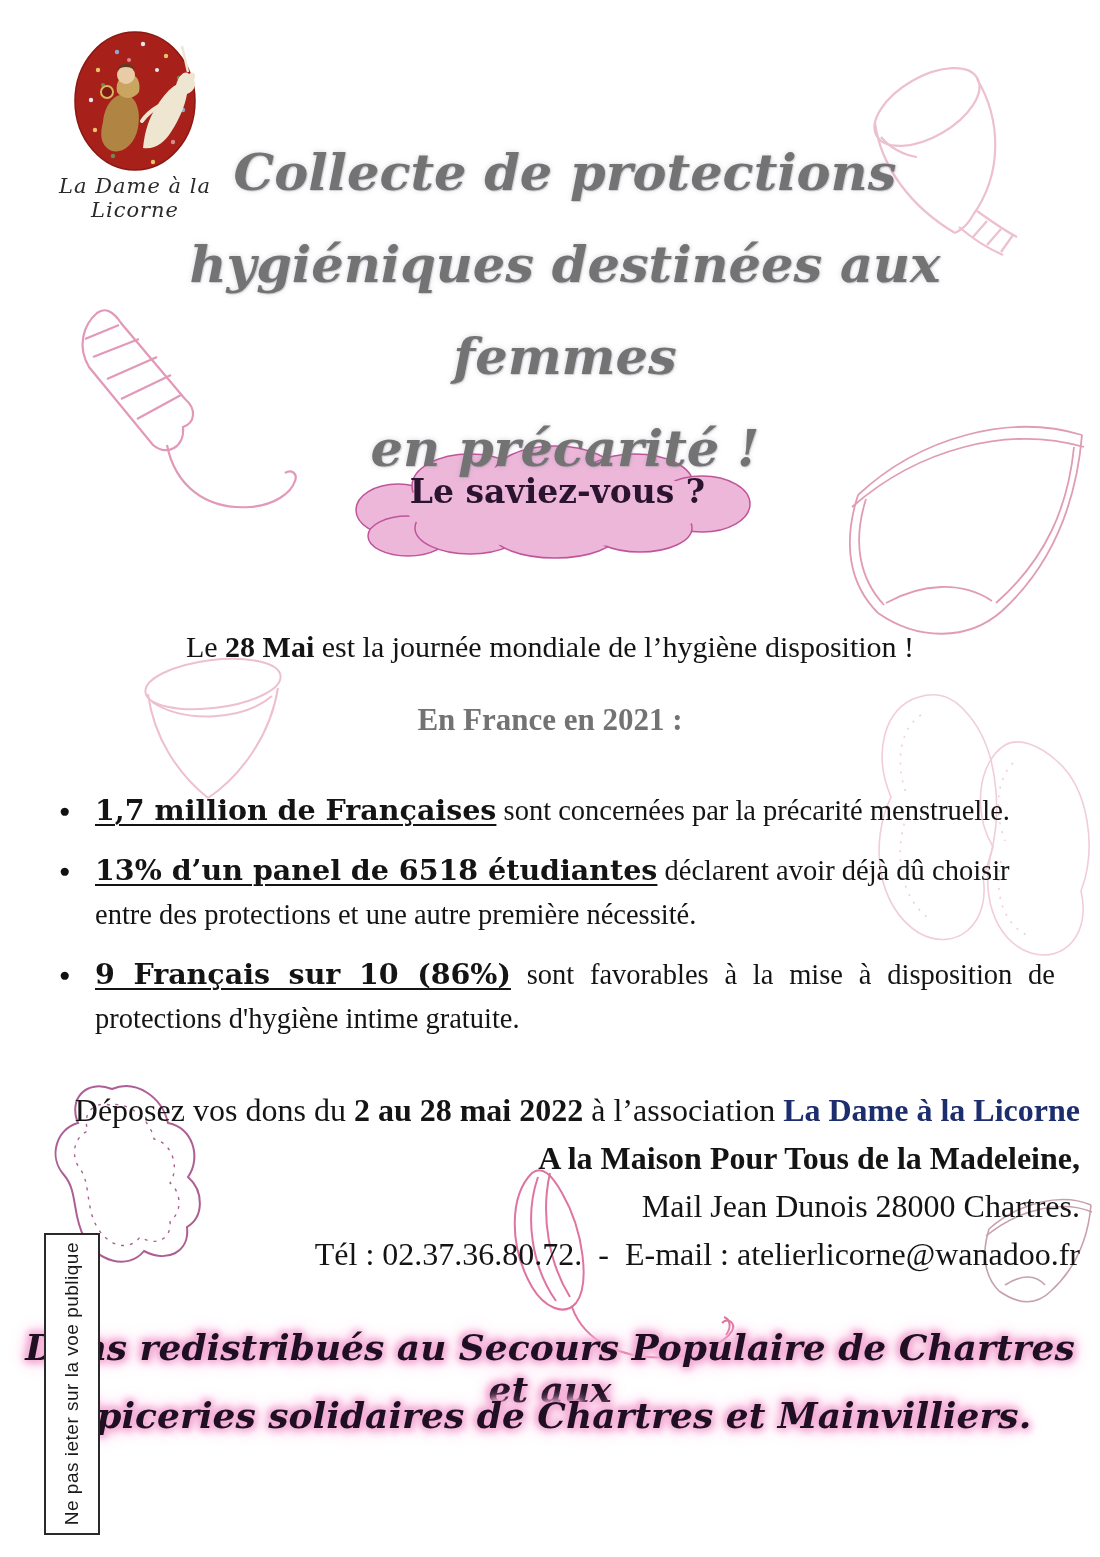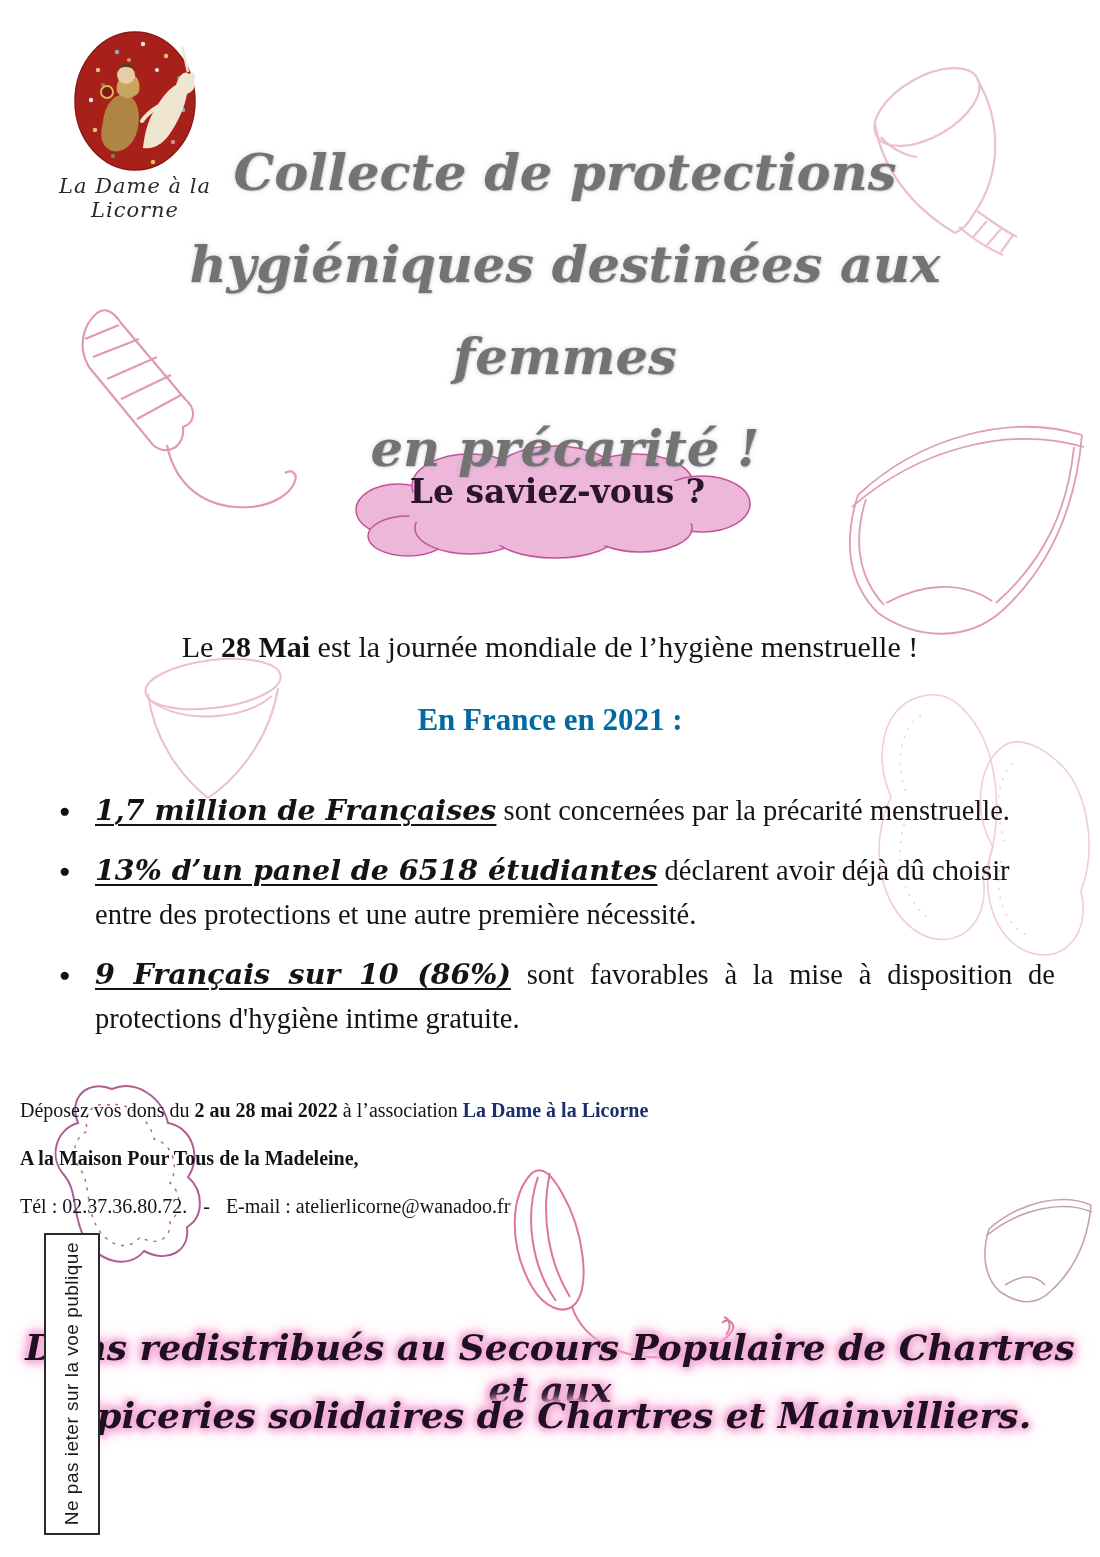--- a/index.html
+++ b/index.html
@@ -22,30 +22,30 @@
 
   
   .cloud-svg{left:350px;top:432px;width:415px;height:132px;}
   .cloud-label{left:350px;top:472px;width:415px;text-align:center;
                font-family:"DejaVu Serif",serif;font-weight:bold;
                font-size:33px;color:#2b1430;}
 
   
   .intro{left:0;top:630px;width:1100px;text-align:center;font-size:30px;color:#141414;}
   .intro b{font-weight:bold;font-family:Liberation Serif, serif;}
-  .subheading{left:0;top:702px;width:1100px;text-align:center;font-size:31px;font-weight:bold;color:#0369a1;}
+  .subheading{left:0;top:702px;width:1100px;text-align:center;font-size:31px;font-weight:bold;color:#737373;}
   .bullets{left:55px;top:788px;width:1000px;font-size:28.5px;line-height:44px;color:#141414;}
   .bullet{position:relative;padding-left:40px;margin-bottom:15px;}
   .bullet::before{content:"\25CF";position:absolute;left:4px;top:1px;font-size:19px;color:#111;}
   .bullet.justified{text-align:justify;}
-  .stat{font-family:"DejaVu Serif",serif;font-style:italic;font-weight:bold;
+  .stat{font-family:"DejaVu Serif",serif;font-weight:bold;
         text-decoration:underline;text-decoration-thickness:2px;text-underline-offset:4px;}
 
   
-  .donation{left:20px;top:1086px;width:1060px;text-align:left;font-size:20px;line-height:48px;color:#141414;}
+  .donation{left:20px;top:1086px;width:1060px;text-align:right;font-size:32px;line-height:48px;color:#141414;}
   .donation .assoc{font-weight:bold;color:#1d2e6e;}
   .donation .bold{font-weight:bold;}
   .donation .sep{display:inline-block;margin:0 16px;}
 
   
   .footer-line{left:0;width:1100px;text-align:center;
                font-family:"DejaVu Serif",serif;font-style:italic;font-weight:bold;
                font-size:36px;color:#1e1022;
                text-shadow:0 0 6px #f4aed6,0 0 10px #f4aed6,2px 2px 7px #f4aed6,
                            -2px -2px 7px #f4aed6,0 0 16px #f4aed6,0 0 22px #f7c3e0;}
@@ -189,33 +189,34 @@
       <ellipse cx="285" cy="52" rx="58" ry="30"></ellipse>
       <ellipse cx="352" cy="72" rx="48" ry="28"></ellipse>
       <ellipse cx="120" cy="96" rx="55" ry="26"></ellipse>
       <ellipse cx="205" cy="102" rx="62" ry="24"></ellipse>
       <ellipse cx="290" cy="96" rx="52" ry="24"></ellipse>
     </g>
     <ellipse cx="205" cy="74" rx="150" ry="42" fill="#edb7da"></ellipse>
   </svg>
   <div class="txt cloud-label">Le saviez-vous ?</div>
 
-  <div class="txt intro"><span>Le </span><b>28 Mai</b><span> est la journée mondiale de l’hygiène menstruelle !</span></div>
+  <div class="txt intro"><span>Le </span><b>28 Mai</b><span> est la journée mondiale de l’hygiène disposition !</span></div>
 
   <div class="txt subheading">En France en 2021 :</div>
 
   <div class="txt bullets">
     <div class="bullet"><span class="stat">1,7 million de Françaises</span><span> sont concernées par la précarité menstruelle.</span></div>
     <div class="bullet"><span class="stat">13% d’un panel de 6518 étudiantes</span><span> déclarent avoir déjà dû choisir entre des protections et une autre première nécessité.</span></div>
     <div class="bullet justified"><span class="stat">9 Français sur 10 (86%)</span><span> sont favorables à la mise à disposition de protections d'hygiène intime gratuite.</span></div>
   </div>
 
   <div class="txt donation">
     <div><span>Déposez vos dons du </span><span class="bold">2 au 28 mai 2022</span><span> à l’association </span><span class="assoc">La Dame à la Licorne</span></div>
     <div class="bold">A la Maison Pour Tous de la Madeleine,</div>
+    <div>Mail Jean Dunois 28000 Chartres.</div>
     <div><span>Tél : 02.37.36.80.72.</span><span class="sep">-</span><span>E-mail : atelierlicorne@wanadoo.fr</span></div>
   </div>
 
   <div class="txt footer-line footer-1">Dons redistribués au Secours Populaire de Chartres et aux</div>
   <div class="txt footer-line footer-2">Épiceries solidaires de Chartres et Mainvilliers.</div>
 
   <div class="side-note">
     <span>Ne pas ieter sur la voe publique</span>
   </div>
 

